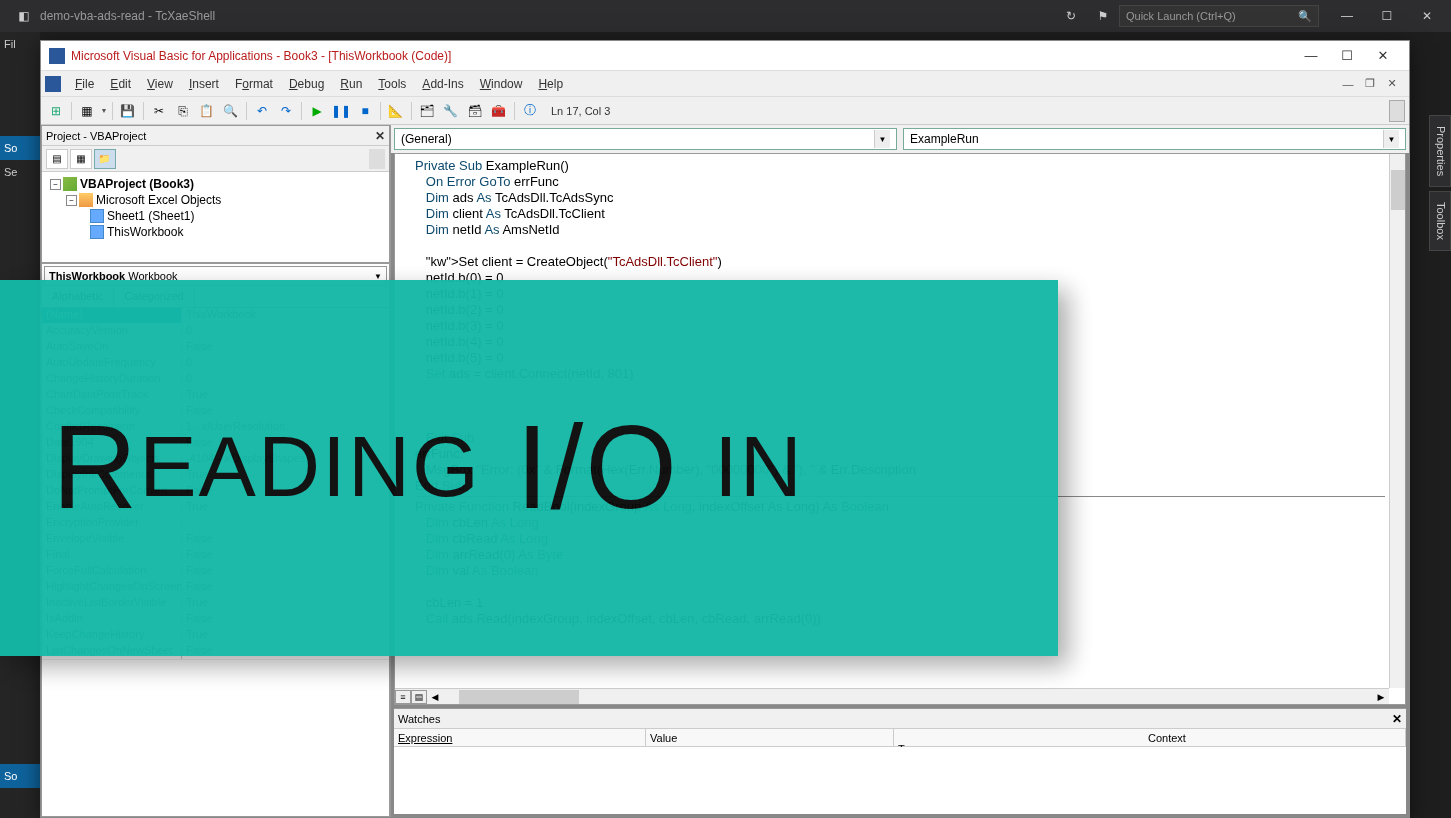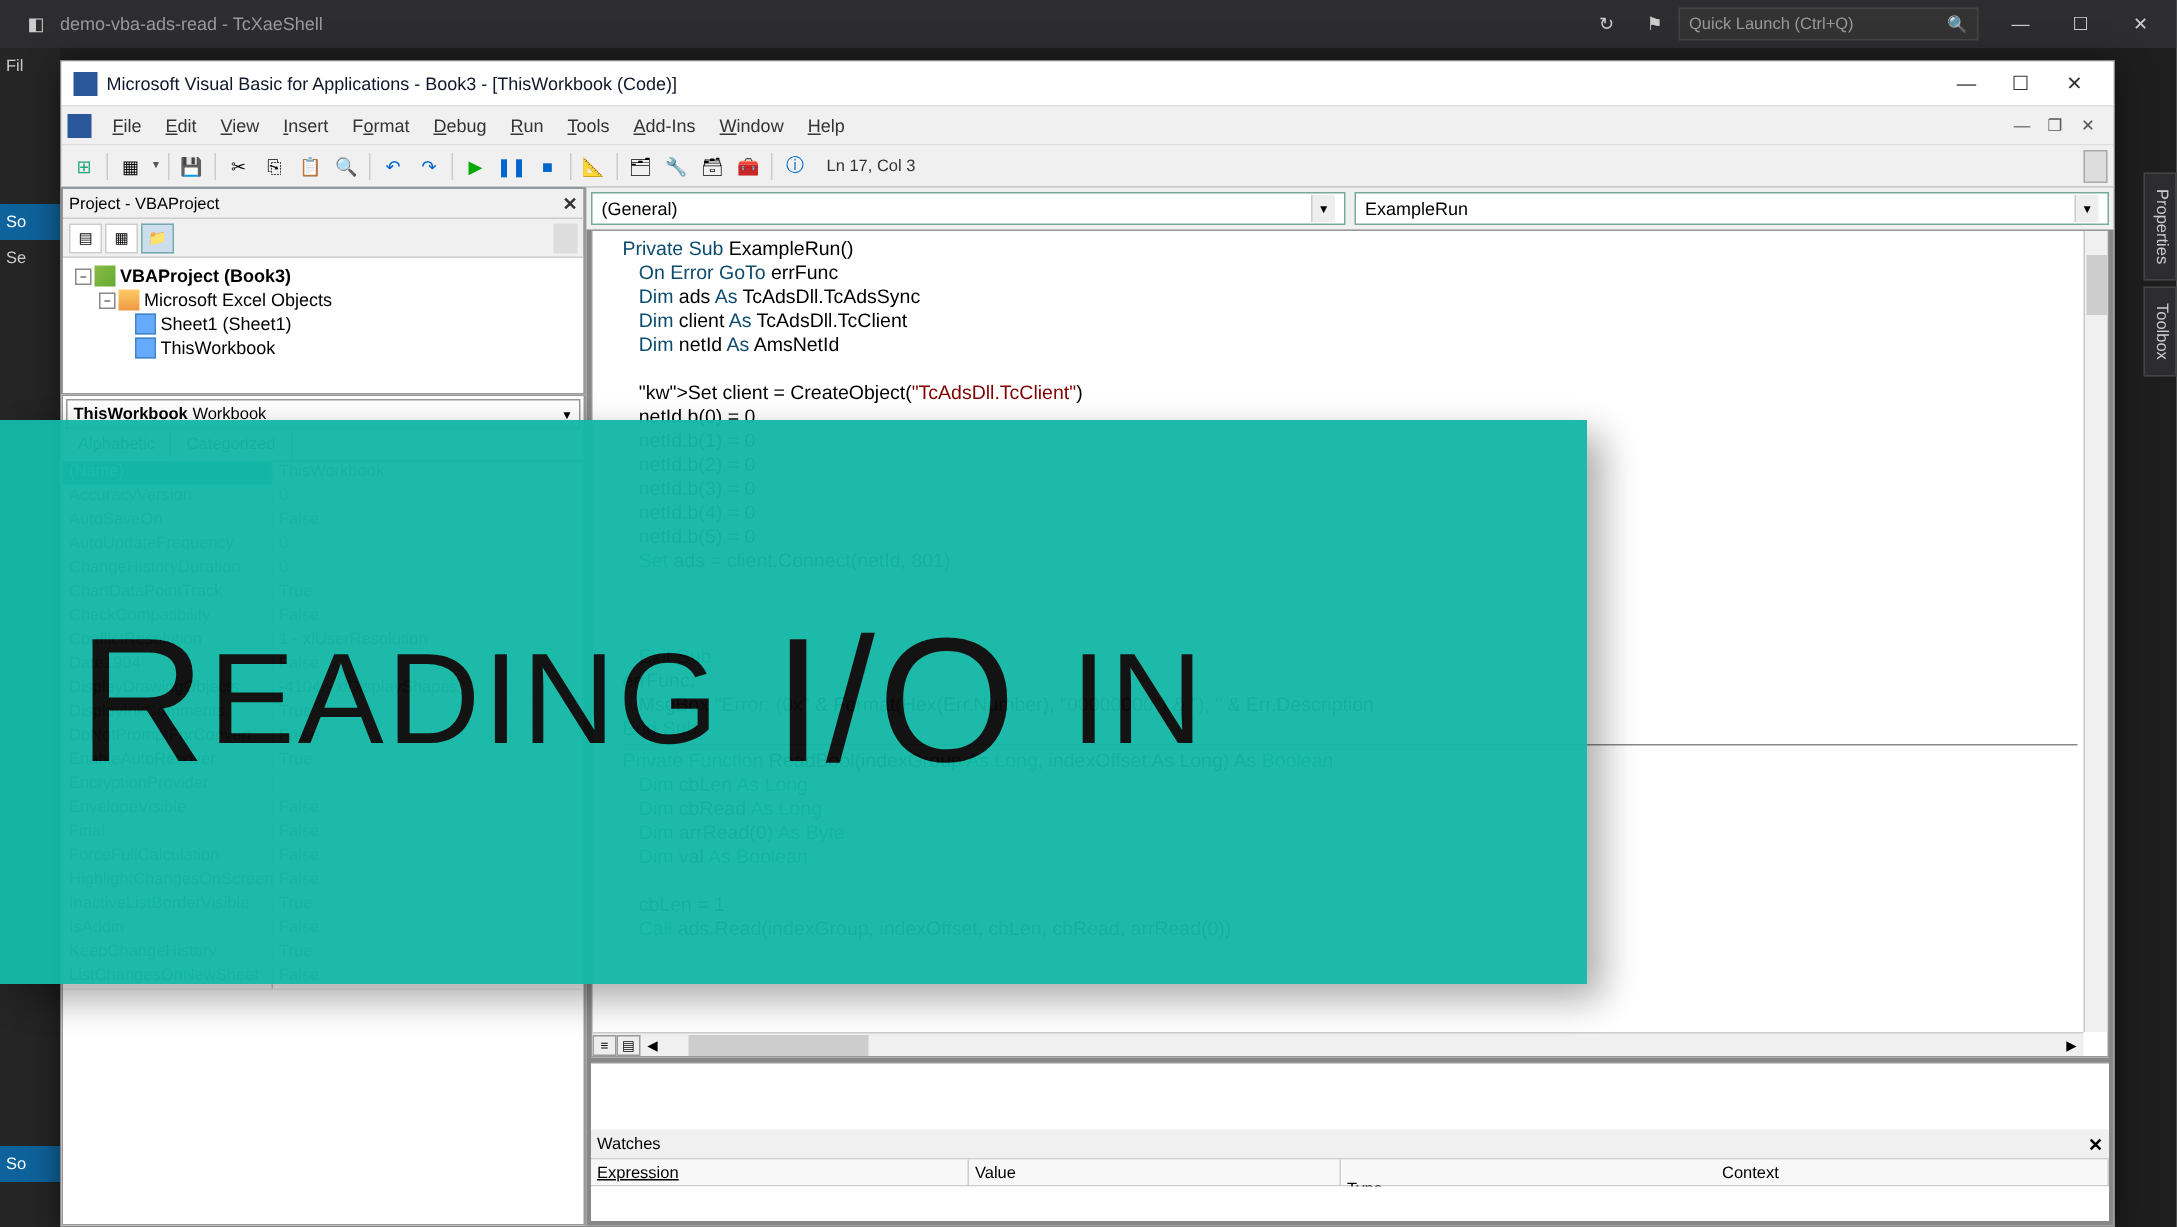--- a/index.html
+++ b/index.html
@@ -9,21 +9,21 @@
 .outer-titlebar .spacer { flex: 1; }
 .outer-titlebar .icon-btn { width: 32px; height: 24px; display: flex; align-items: center; justify-content: center; color: #ccc; }
 .quick-launch { width: 200px; height: 22px; background: #333; border: 1px solid #444; color: #999; font-size: 11px; padding: 0 6px; display: flex; align-items: center; }
 .win-controls { display: flex; gap: 8px; margin-left: 12px; }
 .win-ctrl { width: 32px; height: 24px; display: flex; align-items: center; justify-content: center; color: #ccc; }
 
 .vba-window { position: absolute; left: 40px; top: 40px; width: 1370px; height: 778px; background: #f0f0f0; border: 1px solid #888; box-shadow: 0 4px 20px rgba(0,0,0,0.5); }
 
 .vba-titlebar { height: 30px; background: #fff; display: flex; align-items: center; padding: 0 8px; border-bottom: 1px solid #ddd; }
 .vba-titlebar .vba-icon { width: 16px; height: 16px; background: #2a579a; margin-right: 6px; }
-.vba-titlebar .title { font-size: 12px; color: #0f172a; flex: 1; }
+.vba-titlebar .title { font-size: 12px; color: #b91c1c; flex: 1; }
 .vba-titlebar .win-btn { width: 36px; height: 28px; display: flex; align-items: center; justify-content: center; color: #333; font-size: 13px; }
 
 .menubar { height: 26px; background: #f0f0f0; display: flex; align-items: center; padding: 0 4px; border-bottom: 1px solid #ddd; }
 .menubar .menu-item { padding: 3px 8px; font-size: 12px; color: #333; cursor: pointer; }
 .menubar .menu-item u { text-decoration: underline; }
 .menubar .inner-controls { margin-left: auto; display: flex; gap: 4px; padding-right: 4px; }
 .menubar .ic { width: 18px; height: 16px; display: flex; align-items: center; justify-content: center; font-size: 11px; color: #555; }
 
 .toolbar { height: 28px; background: #f0f0f0; display: flex; align-items: center; padding: 0 4px; border-bottom: 1px solid #ccc; gap: 2px; }
 .toolbar .tb-btn { width: 22px; height: 22px; display: flex; align-items: center; justify-content: center; font-size: 12px; cursor: pointer; }
@@ -79,21 +79,21 @@
 .str { color: #800000; }
 .code-hr { border: none; border-top: 1px solid #888; margin: 2px 0; }
 .code-scroll-v { position: absolute; right: 0; top: 0; bottom: 16px; width: 16px; background: #f0f0f0; border-left: 1px solid #ccc; }
 .code-scroll-v .thumb { width: 14px; height: 40px; background: #cdcdcd; margin: 16px 1px; }
 .code-scroll-h { position: absolute; left: 0; right: 16px; bottom: 0; height: 16px; background: #f0f0f0; border-top: 1px solid #ccc; display: flex; align-items: center; }
 .code-scroll-h .view-btns { display: flex; }
 .code-scroll-h .vb { width: 16px; height: 14px; border: 1px solid #999; background: #eee; font-size: 9px; display: flex; align-items: center; justify-content: center; }
 .code-scroll-h .thumb { height: 14px; width: 120px; background: #cdcdcd; margin-left: 16px; }
 
 .watches-panel { height: 106px; background: #fff; border-top: 1px solid #999; margin: 3px; display: flex; flex-direction: column; }
-.watches-title { height: 20px; background: #f0f0f0; display: flex; align-items: center; padding: 0 4px; font-size: 11px; border-bottom: 1px solid #ccc; margin-top: 44px; }
+.watches-title { height: 20px; background: #f0f0f0; display: flex; align-items: center; padding: 0 4px; font-size: 11px; border-bottom: 1px solid #ccc; }
 .watches-title .close-x { margin-left: auto; font-size: 12px; font-weight: bold; cursor: pointer; }
 .watches-header { display: flex; height: 18px; font-size: 11px; border-bottom: 1px solid #ccc; background: #f8f8f8; }
 .wh-col { border-right: 1px solid #ccc; padding: 0 4px; display: flex; align-items: center; }
 .wh-exp { width: 252px; text-decoration: underline; }
 .wh-val { width: 248px; }
 .wh-type { width: 250px; margin-top: 20px; }
 .wh-ctx { flex: 1; }
 
 .side-tabs { position: absolute; right: 0; top: 115px; width: 22px; display: flex; flex-direction: column; }
 .side-tab { writing-mode: vertical-rl; background: #2d2d30; color: #ccc; font-size: 11px; padding: 10px 3px; border: 1px solid #444; cursor: pointer; }

